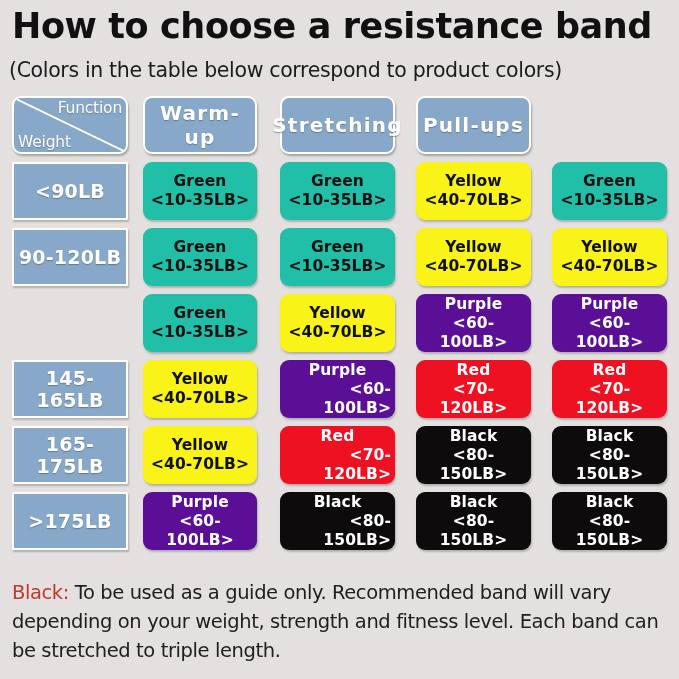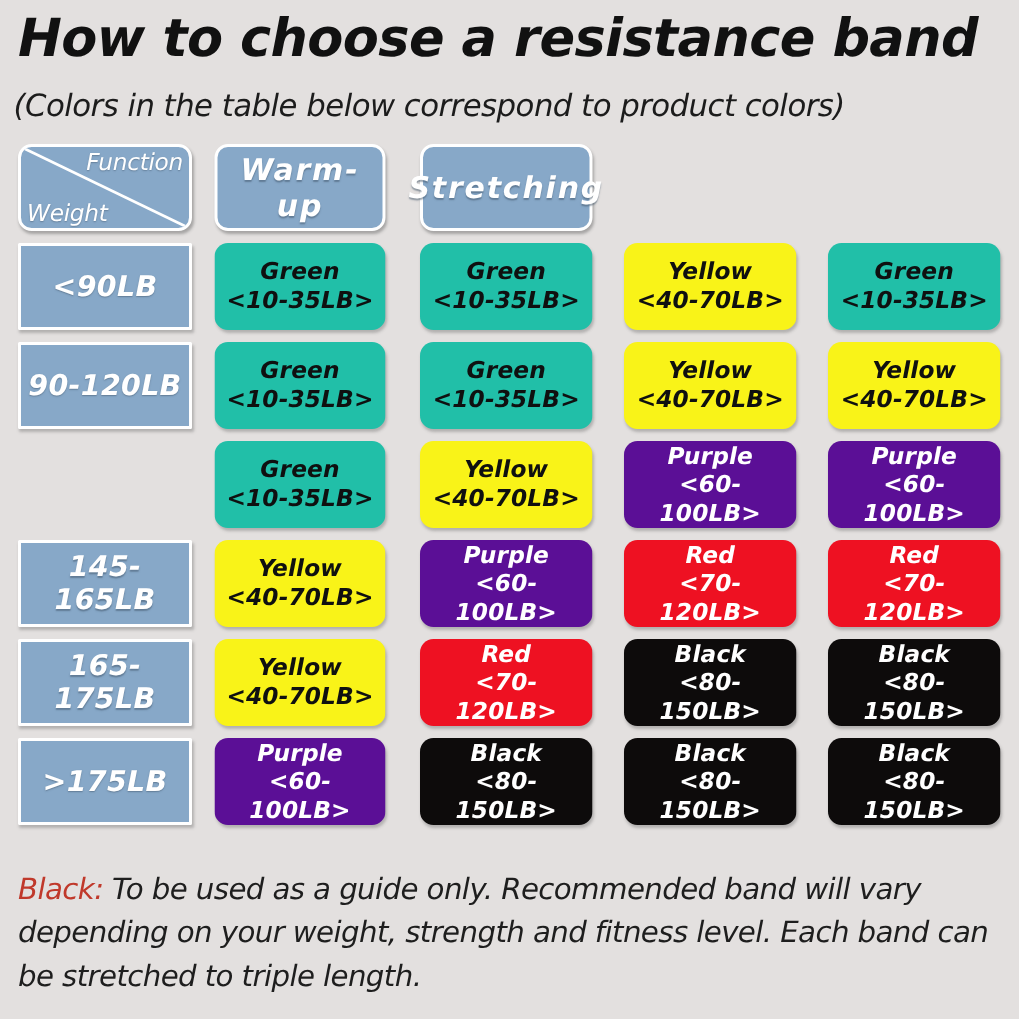--- a/index.html
+++ b/index.html
@@ -11,21 +11,20 @@
     height: 679px;
     background: #e3e0df;
     font-family: "DejaVu Sans", sans-serif;
     overflow: hidden;
   }
   .page {
     position: relative;
     width: 679px;
     height: 563px;
     box-sizing: border-box;
-    font-style: italic;
   }
 
   
   .title {
     position: absolute;
     left: 12px;
     top: 4px;
     width: 660px;
     font-family: "DejaVu Sans", sans-serif;
     font-size: 35px;
@@ -68,21 +67,21 @@
     box-sizing: border-box;
     display: flex;
     flex-direction: column;
     align-items: center;
     justify-content: center;
     text-align: center;
   }
   
   .c0 { left: 12px;  width: 116px; }
   .c1 { left: 143px; width: 114px; }
-  .c2 { left: 280px; width: 115px; }
+  .c2 { left: 280px; width: 115px; text-align: right; }
   .c3 { left: 416px; width: 115px; }
   .c4 { left: 552px; width: 115px; }
 
   
   .hdr {
     background: #87a8c8;
     border: 2px solid #ffffff;
     border-radius: 9px;
     box-shadow: 1px 2px 2px rgba(90,90,90,0.45);
   }
@@ -207,20 +206,23 @@
         </svg>
         <span class="fn">Function</span>
         <span class="wt">Weight</span>
       </div>
       <div class="cell hdr c1">
         <span class="hdr-label">Warm-up</span>
       </div>
       <div class="cell hdr c2">
         <span class="hdr-label">Stretching</span>
       </div>
+      <div class="cell hdr c3">
+        <span class="hdr-label">Pull-ups</span>
+      </div>
     </div>
 
     <div class="row">
       <div class="cell wcell c0">
         <span class="wlabel">&lt;90LB</span>
       </div>
       <div class="cell band c1" style="background: rgb(33, 191, 168); color: rgb(15, 16, 16);">
         <span class="bname">Green</span>
         <span class="brange">&lt;10-35LB&gt;</span>
       </div>

